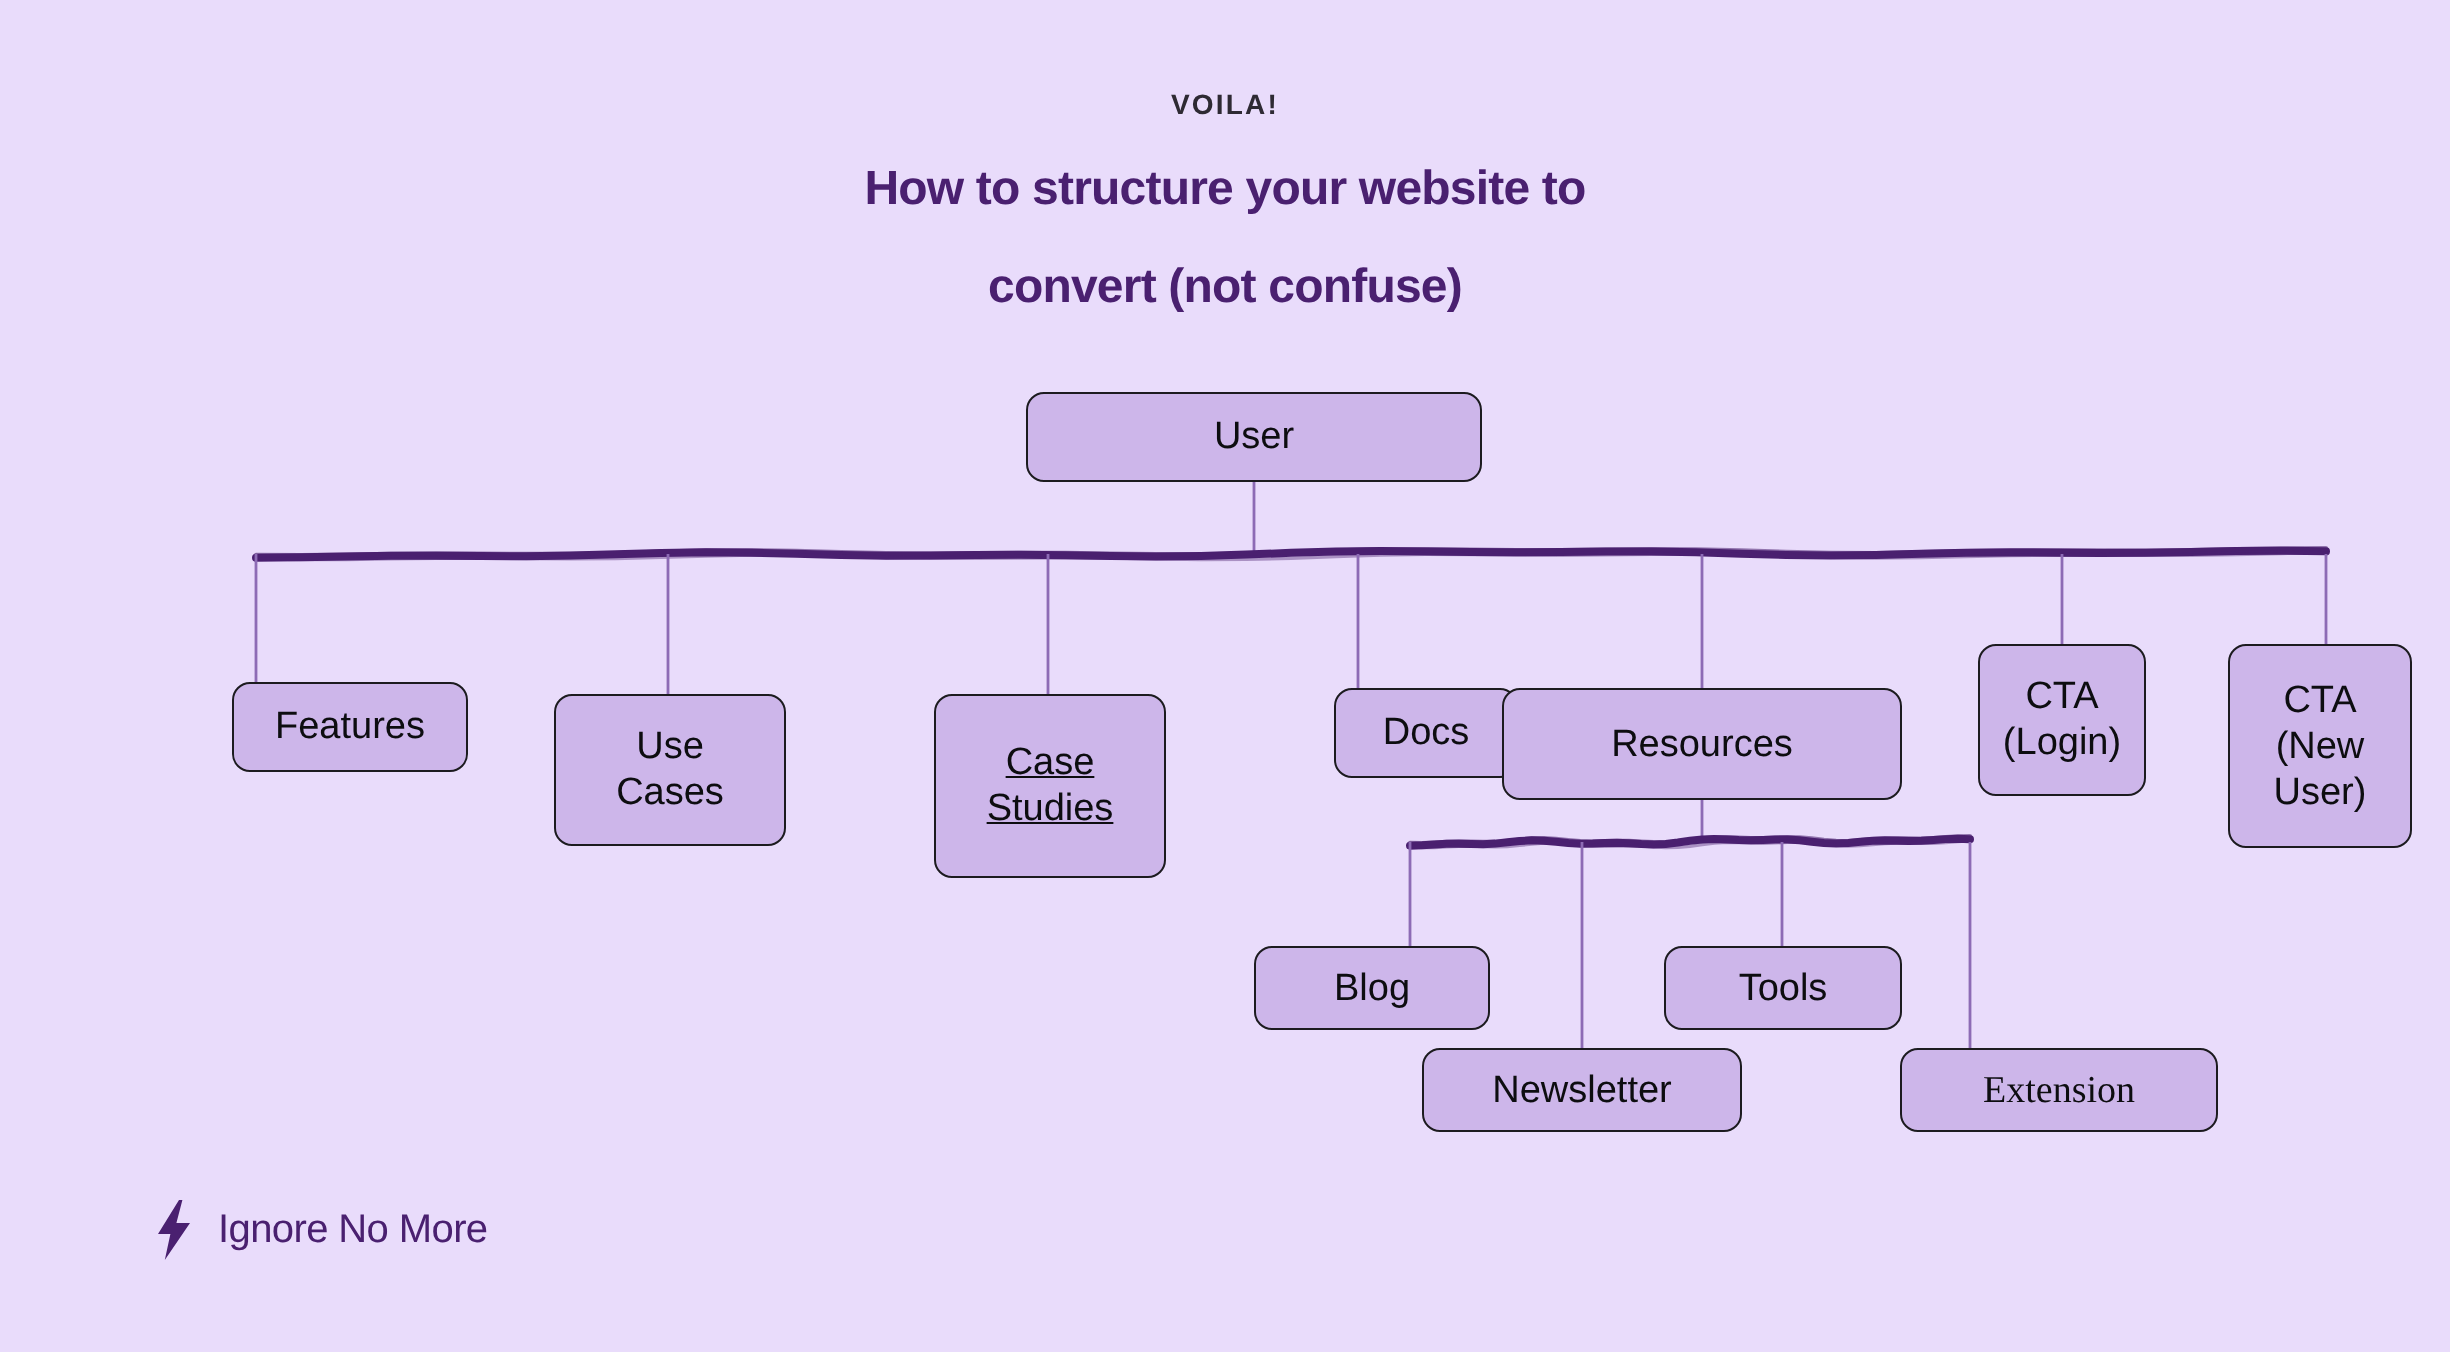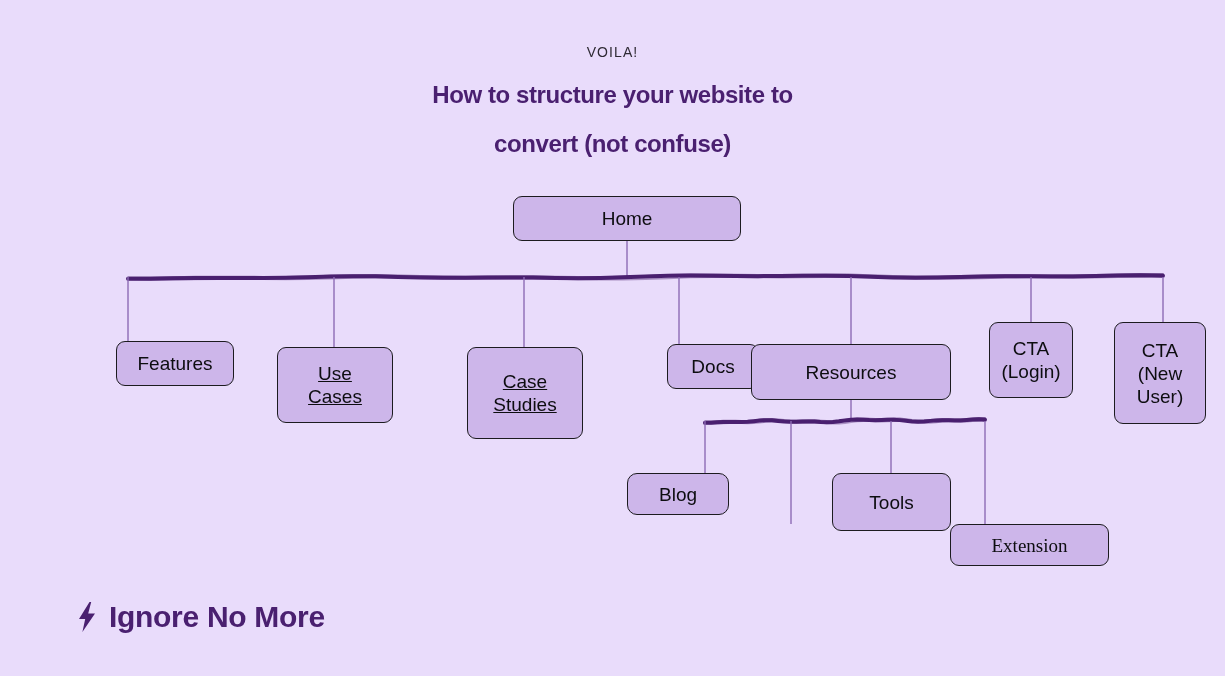--- a/index.html
+++ b/index.html
@@ -22,21 +22,21 @@
   }
 
   
   .eyebrow {
     position: absolute;
     left: 0;
     top: 44px;
     width: 1225px;
     text-align: center;
     font-size: 14px;
-    font-weight: normal;
+    font-weight: bold;
     letter-spacing: 1.1px;
     color: #2e2a33;
   }
   .headline {
     position: absolute;
     left: 0;
     top: 76px;
     width: 1225px;
     text-align: center;
     font-size: 24px;
@@ -90,22 +90,22 @@
     display: flex;
     align-items: center;
     gap: 11px;
   }
   .bolt-icon {
     width: 22px;
     height: 30px;
     display: block;
   }
   .footer-text {
-    font-size: 30px;
-    font-weight: bold;
+    font-size: 20px;
+    font-weight: normal;
     letter-spacing: -0.3px;
     color: #4a2070;
   }
 </style>
 </head>
 <body>
 
 <div id="stage">
 
   <div class="eyebrow">VOILA!</div>
@@ -134,35 +134,36 @@
         <g>
           <path d="M705.00 422.85 L711.09 422.64 L717.17 422.22 L723.26 421.90 L729.35 421.89 L735.43 422.06 L741.52 422.11 L747.61 421.81 L753.70 421.17 L759.78 420.50 L765.87 420.16 L771.96 420.34 L778.04 420.92 L784.13 421.52 L790.22 421.83 L796.30 421.76 L802.39 421.52 L808.48 421.41 L814.57 421.61 L820.65 421.99 L826.74 422.21 L832.83 421.98 L838.91 421.29 L845.00 420.42 L851.09 419.76 L857.17 419.55 L863.26 419.75 L869.35 420.04 L875.43 420.14 L881.52 419.96 L887.61 419.71 L893.70 419.70 L899.78 420.12 L905.87 420.83 L911.96 421.48 L918.04 421.72 L924.13 421.45 L930.22 420.88 L936.30 420.38 L942.39 420.21 L948.48 420.34 L954.57 420.51 L960.65 420.43 L966.74 420.04 L972.83 419.56 L978.91 419.36 L985.00 419.67" fill="none" stroke="#4a2070" stroke-width="4" stroke-linecap="round" opacity="1"></path>
           <path d="M705.00 421.40 L711.09 421.51 L717.17 421.22 L723.26 420.82 L729.35 420.64 L735.43 420.75 L741.52 420.93 L747.61 420.89 L753.70 420.46 L759.78 419.77 L765.87 419.18 L771.96 419.03 L778.04 419.38 L784.13 420.01 L790.22 420.54 L796.30 420.71 L802.39 420.56 L808.48 420.35 L814.57 420.37 L820.65 420.69 L826.74 421.06 L832.83 421.16 L838.91 420.76 L845.00 419.96 L851.09 419.12 L857.17 418.60 L863.26 418.55 L869.35 418.80 L875.43 419.02 L881.52 418.98 L887.61 418.71 L893.70 418.50 L899.78 418.62 L905.87 419.17 L911.96 419.90 L918.04 420.42 L924.13 420.47 L930.22 420.05 L936.30 419.46 L942.39 419.06 L948.48 419.01 L954.57 419.18 L960.65 419.26 L966.74 419.04 L972.83 418.55 L978.91 418.11 L985.00 418.06" fill="none" stroke="#4a2070" stroke-width="2" stroke-linecap="round" opacity="0.55"></path>
           <path d="M705.00 423.39 L711.09 423.85 L717.17 423.81 L723.26 423.47 L729.35 423.15 L735.43 423.11 L741.52 423.31 L747.61 423.46 L753.70 423.30 L759.78 422.75 L765.87 422.06 L771.96 421.60 L778.04 421.64 L784.13 422.13 L790.22 422.77 L796.30 423.19 L802.39 423.24 L808.48 423.04 L814.57 422.91 L820.65 423.07 L826.74 423.47 L832.83 423.81 L838.91 423.75 L845.00 423.19 L851.09 422.33 L857.17 421.57 L863.26 421.21 L869.35 421.28 L875.43 421.54 L881.52 421.66 L887.61 421.49 L893.70 421.18 L899.78 421.05 L905.87 421.32 L911.96 421.96 L918.04 422.66 L924.13 423.03 L930.22 422.88 L936.30 422.36 L942.39 421.80 L948.48 421.52 L954.57 421.56 L960.65 421.72 L966.74 421.68 L972.83 421.31 L978.91 420.77 L985.00 420.41" fill="none" stroke="#4a2070" stroke-width="1.6" stroke-linecap="round" opacity="0.4"></path>
         </g>
         <line x1="705" y1="421" x2="705" y2="473" stroke="#8d6bb5" stroke-width="1.4"></line>
         <line x1="791" y1="421" x2="791" y2="524" stroke="#8d6bb5" stroke-width="1.4"></line>
         <line x1="891" y1="421" x2="891" y2="473" stroke="#8d6bb5" stroke-width="1.4"></line>
         <line x1="985" y1="421" x2="985" y2="524" stroke="#8d6bb5" stroke-width="1.4"></line>
       </svg>
-  <div class="node" style="left: 513px; top: 196px; width: 228px; height: 45px;"><span>Home</span></div>
+  <div class="node" style="left: 513px; top: 196px; width: 228px; height: 45px;"><span>User</span></div>
       <div class="node" style="left: 70px; top: 341px; width: 118px; height: 45px; margin-left: 46px;"><span>Features</span></div>
-      <div class="node" style="left: 277px; top: 347px; width: 116px; height: 76px; text-decoration: underline;"><span>Use
+      <div class="node" style="left: 277px; top: 347px; width: 116px; height: 76px;"><span>Use
 Cases</span></div>
       <div class="node" style="left: 467px; top: 347px; width: 116px; height: 92px; text-decoration: underline;"><span>Case
 Studies</span></div>
       <div class="node" style="left: 667px; top: 344px; width: 92px; height: 45px;"><span>Docs</span></div>
       <div class="node" style="left: 751px; top: 344px; width: 200px; height: 56px;"><span>Resources</span></div>
       <div class="node" style="left: 989px; top: 322px; width: 84px; height: 76px;"><span>CTA
 (Login)</span></div>
       <div class="node" style="left: 1114px; top: 322px; width: 92px; height: 102px;"><span>CTA
 (New
 User)</span></div>
-      <div class="node" style="left: 627px; top: 473px; width: 102px; height: 42px; border-radius: 10px;"><span>Blog</span></div>
-      <div class="node" style="left: 832px; top: 473px; width: 119px; height: 58px;"><span>Tools</span></div>
+      <div class="node" style="left: 627px; top: 473px; width: 118px; height: 42px;"><span>Blog</span></div>
+      <div class="node" style="left: 711px; top: 524px; width: 160px; height: 42px;"><span>Newsletter</span></div>
+      <div class="node" style="left: 832px; top: 473px; width: 119px; height: 42px;"><span>Tools</span></div>
       <div class="node" style="left: 950px; top: 524px; width: 159px; height: 42px; font-family: Liberation Serif, serif;"><span>Extension</span></div>
     </div>
 
   <div class="footer">
     <svg class="bolt-icon" viewBox="0 0 22 30">
       <path d="M13.5 0 L3 17 L9.2 17 L6.4 30 L19 11.5 L12.2 11.5 L15.2 0 Z" fill="#4a2070"></path>
     </svg>
     <span class="footer-text">Ignore No More</span>
   </div>
 

